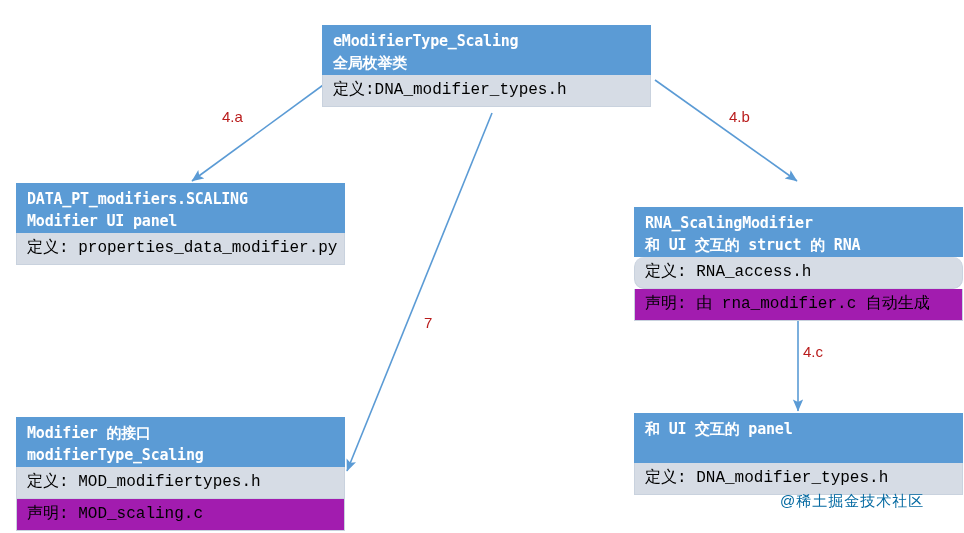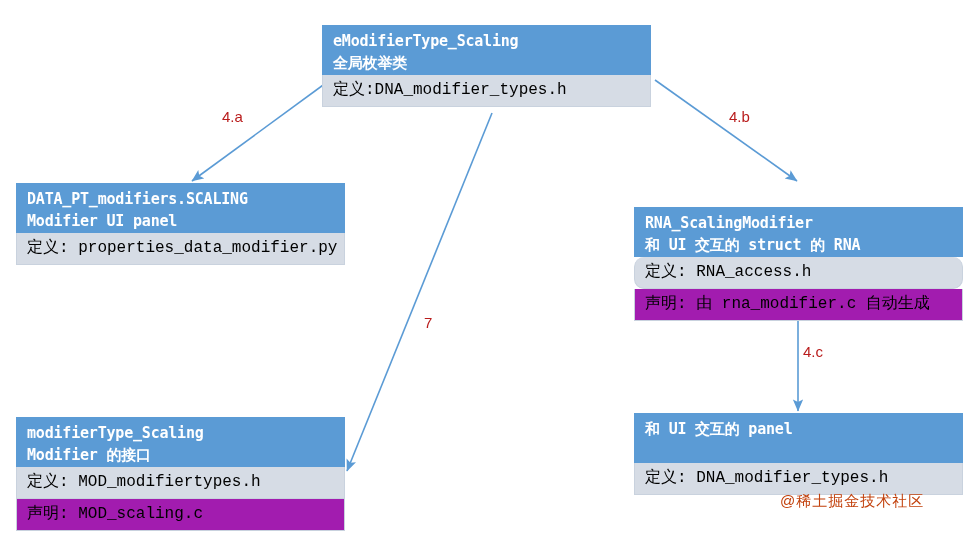--- a/index.html
+++ b/index.html
@@ -66,21 +66,21 @@
     font-family: "Liberation Sans", sans-serif;
     font-size: 15px;
     color: #b91c1c;
     white-space: pre;
   }
 
   .watermark {
     position: absolute;
     font-family: "Liberation Sans", "DejaVu Sans", sans-serif;
     font-size: 15px;
-    color: #c2410c;
+    color: #0369a1;
     white-space: pre;
     letter-spacing: 1px;
   }
 </style>
 </head>
 <body>
 
 <div id="canvas">
 
   <svg id="edges" viewBox="0 0 964 533" width="964" height="533" xmlns="http://www.w3.org/2000/svg">
@@ -105,21 +105,21 @@
       <div class="node" style="left: 16px; top: 183px; width: 329px;">
         <div class="node-header" style="height: 50px;"><div>DATA_PT_modifiers.SCALING</div><div>Modifier UI panel</div></div>
         <div class="node-row row-dark" style="height: 32px;">定义: properties_data_modifier.py</div>
       </div>
       <div class="node" style="left: 634px; top: 183px; width: 329px; margin-top: 24px;">
         <div class="node-header" style="height: 50px;"><div>RNA_ScalingModifier</div><div>和 UI 交互的 struct 的 RNA</div></div>
         <div class="node-row row-dark" style="height: 32px; border-radius: 10px;">定义: RNA_access.h</div>
         <div class="node-row row-light" style="height: 32px;">声明: 由 rna_modifier.c 自动生成</div>
       </div>
       <div class="node" style="left: 16px; top: 417px; width: 329px;">
-        <div class="node-header" style="height: 50px;"><div>modifierType_Scaling</div><div>Modifier 的接口</div></div>
+        <div class="node-header" style="height: 50px;"><div>Modifier 的接口</div><div>modifierType_Scaling</div></div>
         <div class="node-row row-dark" style="height: 32px;">定义: MOD_modifiertypes.h</div>
         <div class="node-row row-light" style="height: 32px;">声明: MOD_scaling.c</div>
       </div>
       <div class="node" style="left: 634px; top: 413px; width: 329px;">
         <div class="node-header" style="height: 50px;"><div>和 UI 交互的 panel</div></div>
         <div class="node-row row-dark" style="height: 32px;">定义: DNA_modifier_types.h</div>
       </div>
     </div>
 
   <div id="edge-labels">

